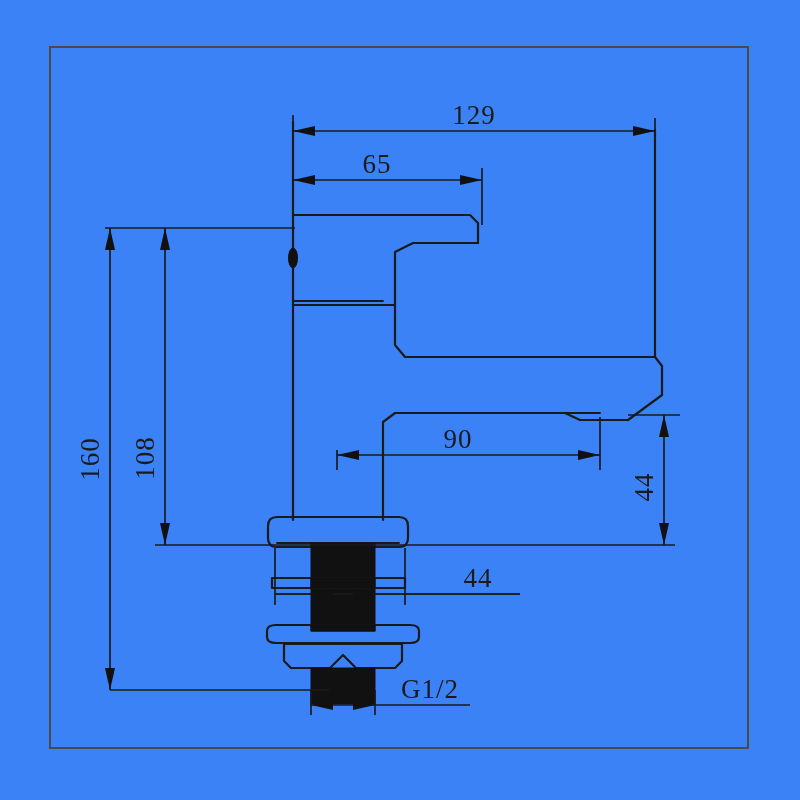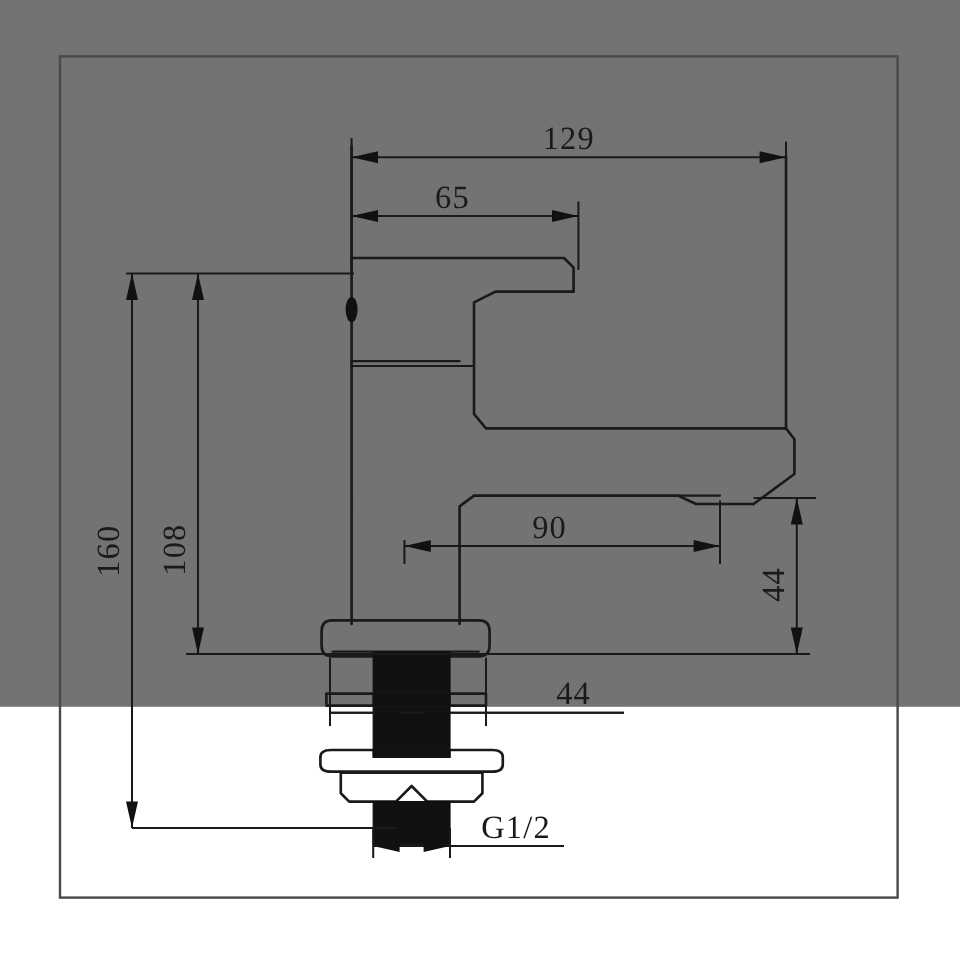--- a/index.html
+++ b/index.html
@@ -9,22 +9,22 @@
   }
   body {
     width: 800px;
     height: 800px;
     font-family: "Liberation Serif", serif;
     overflow: hidden;
   }
   #drawing-root {
     position: relative;
     width: 800px;
-    height: 589px;
-    background: #737373;
+    height: 800px;
+    background: #3b82f6;
   }
   #drawing-svg {
     position: absolute;
     left: 0;
     top: 0;
     width: 800px;
     height: 800px;
     display: block;
   }
   .dim-text {

